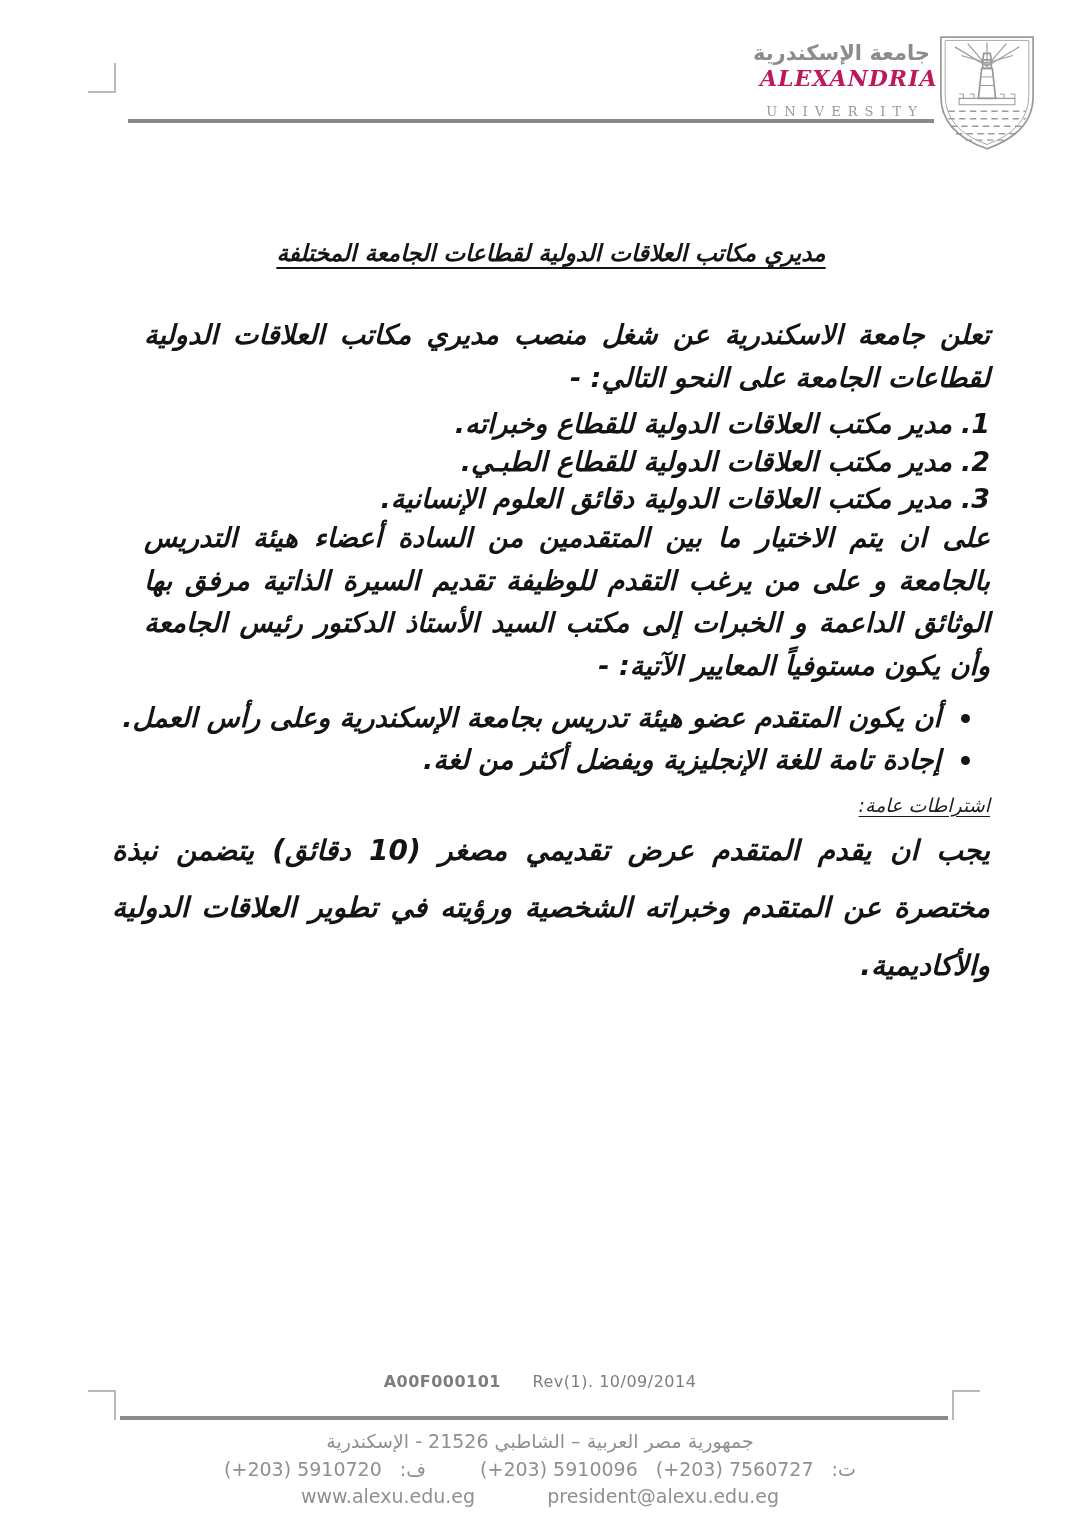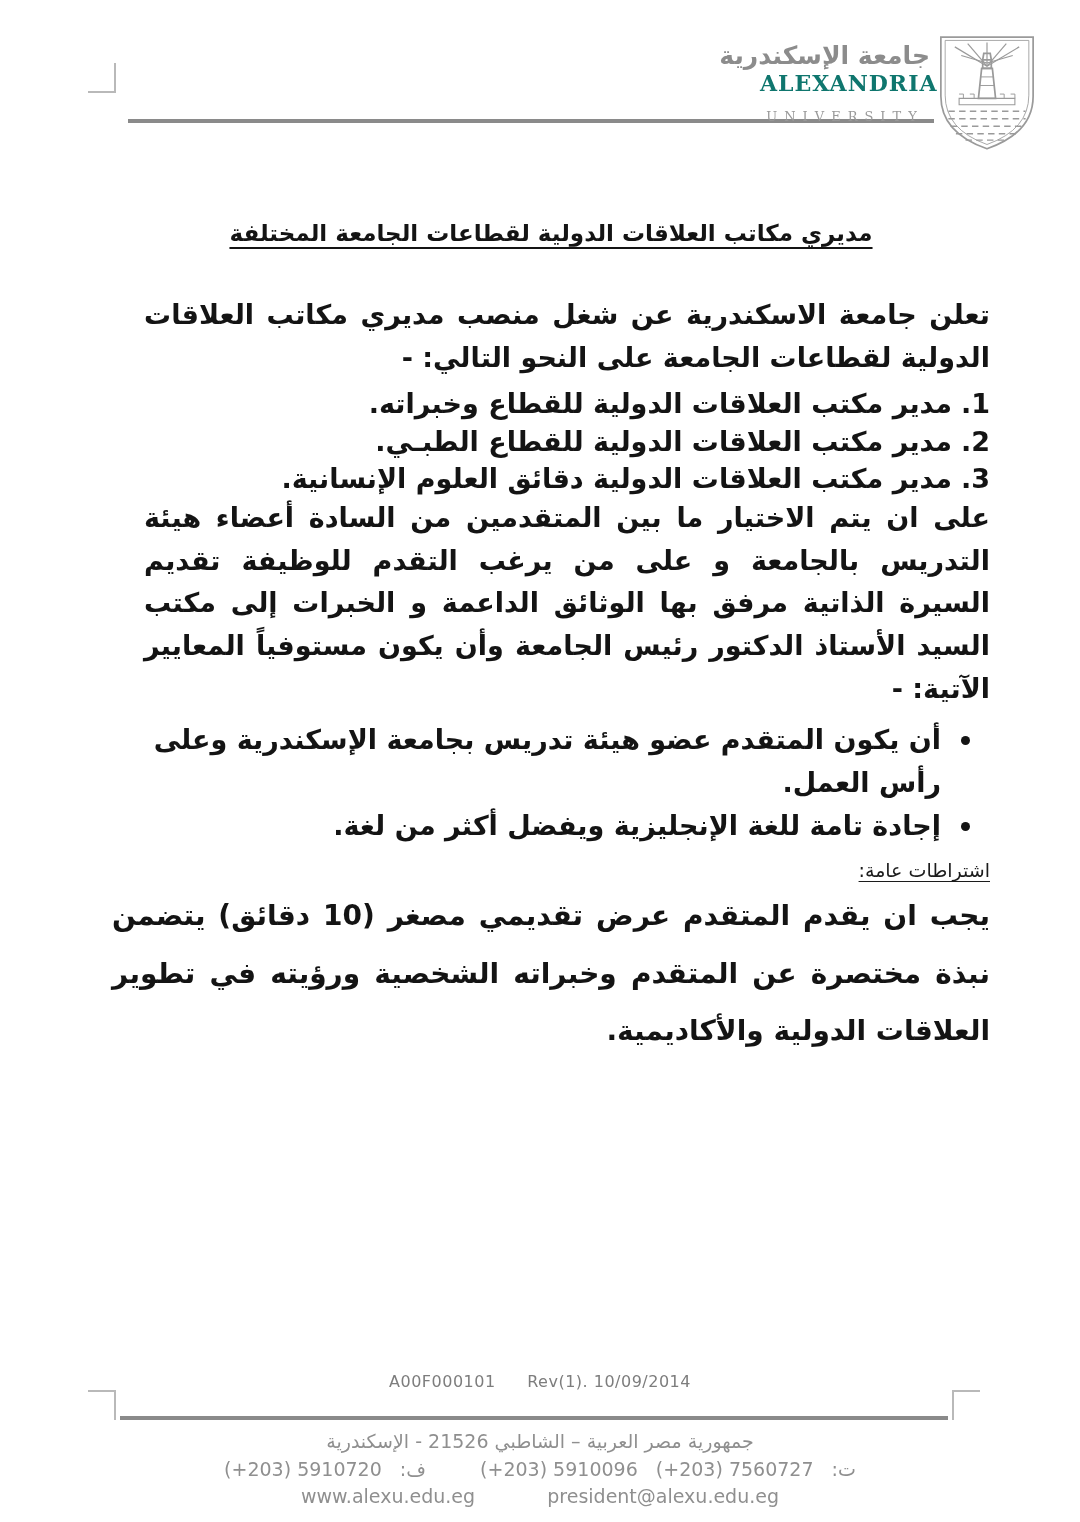--- a/index.html
+++ b/index.html
@@ -15,38 +15,38 @@
   .corner-bl { left:88px;  top:1390px; width:28px; height:30px; border-top:2px solid #b9b9b9;  border-right:2px solid #b9b9b9; }
   .corner-br { left:952px; top:1390px; width:28px; height:30px; border-top:2px solid #b9b9b9;  border-left:2px solid #b9b9b9; }
 
   
   .header-rule { position:absolute; left:128px; top:119px; width:806px; height:4px; background:#8a8a8a; }
   .logo-block {
     position:absolute; right:150px; top:40px; width:170px; text-align:center;
   }
   .logo-arabic {
     font-family:"DejaVu Sans", sans-serif; font-weight:bold;
-    font-size:25px; color:#8c8c8c; line-height:1.25; white-space:nowrap;
+    font-size:21px; color:#8c8c8c; line-height:1.25; white-space:nowrap;
     direction:rtl;
   }
   .logo-en1 {
     font-family:"DejaVu Serif", serif; font-weight:bold;
-    font-size:22px; letter-spacing:1px; color:#0f766e; line-height:1.1; white-space:nowrap;
+    font-size:22px; letter-spacing:1px; color:#be185d; line-height:1.1; white-space:nowrap;font-style:italic;
   }
   .logo-en2 {
     font-family:"DejaVu Serif", serif; font-weight:normal;
     font-size:13px; letter-spacing:7px; color:#9a9a9a; line-height:1.2; white-space:nowrap;
     margin-top:14px;
   }
   .shield { position:absolute; left:933px; top:34px; width:108px; height:118px; }
 
   
   .content {
-    position:absolute; left:112px; top:220px; width:878px;
-    direction:rtl; color:#141414;
+    position:absolute; left:112px; top:240px; width:878px;
+    direction:rtl; color:#141414;font-style:italic;
   }
   .doc-title {
     text-align:center; font-size:23px; font-weight:bold;
     text-decoration:underline; text-underline-offset:6px; text-decoration-thickness:2px;
     margin-bottom:48px;
   }
   .para {
     font-size:27px; font-weight:bold; line-height:1.58; text-align:justify;margin-left:32px;
   }
   .numbered-list { margin-top:6px; }
@@ -61,21 +61,21 @@
   }
   .conditions-text {
     margin-top:6px; font-size:28px; font-weight:bold; line-height:2.05; text-align:justify;
   }
 
   
   .doc-code-line {
     position:absolute; left:0; top:1372px; width:100%;
     text-align:center; font-size:16px; color:#7d7d7d; letter-spacing:0.5px;
   }
-  .doc-code-line .code { margin-right:26px; }
+  .doc-code-line .code { margin-right:26px;font-weight:bold; }
   .footer-rule { position:absolute; left:120px; top:1416px; width:828px; height:4px; background:#8a8a8a; }
   .footer-info {
     position:absolute; left:0; top:1428px; width:100%;
     text-align:center; color:#8f8f8f; font-size:19px; direction:rtl; line-height:1.4;
   }
   .footer-info .line { margin-bottom:1px; }
   .phone-gap { display:inline-block; width:42px; }
   .phone-sep { display:inline-block; width:6px; }
   .links-row {
     direction:ltr; width:478px; margin:0 auto;

